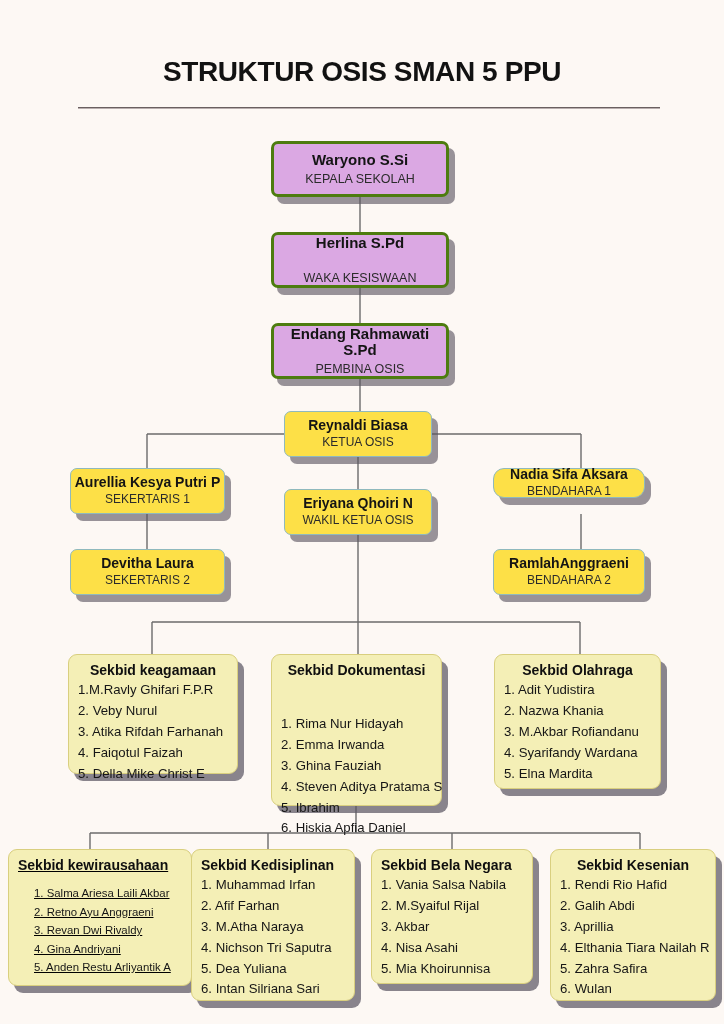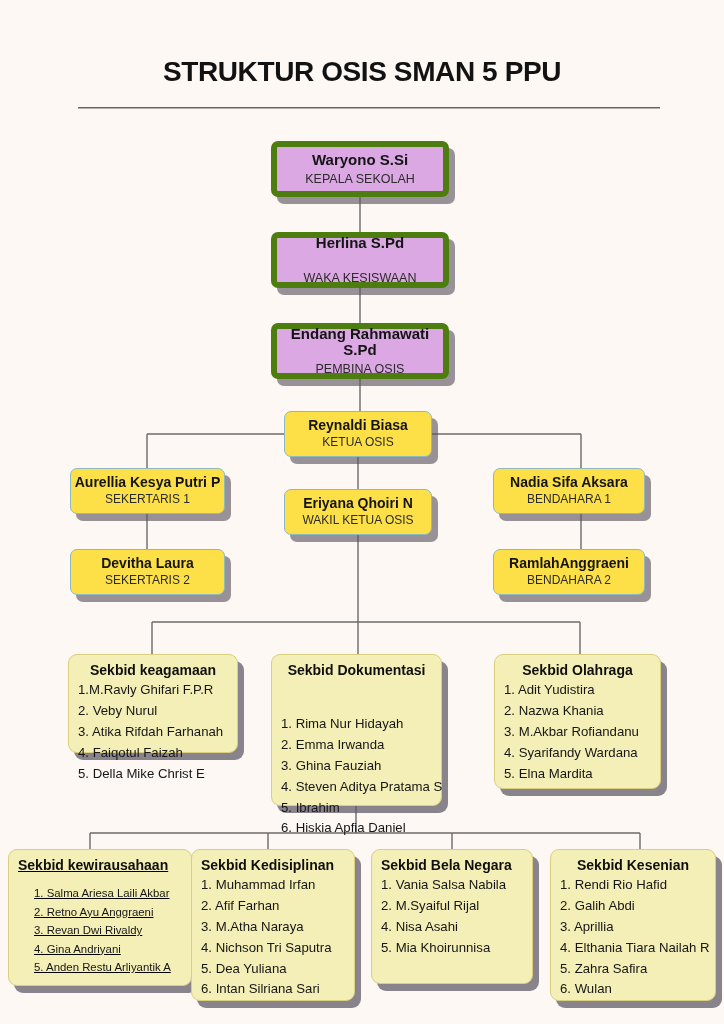--- a/index.html
+++ b/index.html
@@ -61,21 +61,21 @@
     line-height: 1.12;
   }
   .node .ro {
     color: #2b2b2b;
     line-height: 1.15;
   }
 
   
   .purple {
     background: #dba8e3;
-    border: 6px solid #4d7c0f;
+    border: 3px solid #4d7c0f;
   }
   .purple .nm { font-size: 15px; }
   .purple .ro { font-size: 12.5px; margin-top: 3px; }
 
   
   .teal {
     background: #fde047;
     border: 1px solid #8fb9bd;
   }
   .teal .nm { font-size: 14px; }
@@ -116,24 +116,24 @@
   .yellow.small ol li { font-size: 11.4px; line-height: 1.62; }
 
   
   #n-kepsek   { left: 271px; top: 141px; width: 178px; height: 56px; }
   #n-waka     { left: 271px; top: 232px; width: 178px; height: 56px; gap: 16px; }
   #n-pembina  { left: 271px; top: 323px; width: 178px; height: 56px; }
   #n-ketua    { left: 284px; top: 411px; width: 148px; height: 46px; }
   #n-sek1     { left:  70px; top: 468px; width: 155px; height: 46px; }
   #n-sek2     { left:  70px; top: 549px; width: 155px; height: 46px; }
   #n-wakil    { left: 284px; top: 489px; width: 148px; height: 46px; }
-  #n-ben1     { left: 493px; top: 468px; width: 152px; height: 46px; }
+  #n-ben1     { left: 493px; top: 468px; width: 152px; height: 30px; border-radius: 11px; }
   #n-ben2     { left: 493px; top: 549px; width: 152px; height: 46px; }
 
-  #n-keagamaan { left:  68px; top: 654px; width: 170px; height: 99px; }
+  #n-keagamaan { left:  68px; top: 654px; width: 170px; height: 120px; }
   #n-dokum     { left: 271px; top: 654px; width: 171px; height: 152px; gap: 34px; }
   #n-olahraga  { left: 494px; top: 654px; width: 167px; height: 135px; }
 
   #n-wira   { left:   8px; top: 849px; width: 184px; height: 137px; text-decoration: underline; }
   #n-disip  { left: 191px; top: 849px; width: 164px; height: 152px; }
   #n-bela   { left: 371px; top: 849px; width: 162px; height: 135px; }
   #n-kesen  { left: 550px; top: 849px; width: 166px; height: 152px; }
 </style>
 </head>
 <body>
@@ -277,20 +277,21 @@
         <li>5. Dea Yuliana</li>
         <li>6. Intan Silriana Sari</li>
       </ol>
   </div>
 
   <div class="node yellow" id="n-bela">
     <div class="sek-title lefty">Sekbid Bela Negara</div>
     <ol>
         <li>1. Vania Salsa Nabila</li>
         <li>2. M.Syaiful Rijal</li>
+        <li>3. Akbar</li>
         <li>4. Nisa Asahi</li>
         <li>5. Mia Khoirunnisa</li>
       </ol>
   </div>
 
   <div class="node yellow" id="n-kesen">
     <div class="sek-title">Sekbid Kesenian</div>
     <ol>
         <li>1. Rendi Rio Hafid</li>
         <li>2. Galih Abdi</li>

